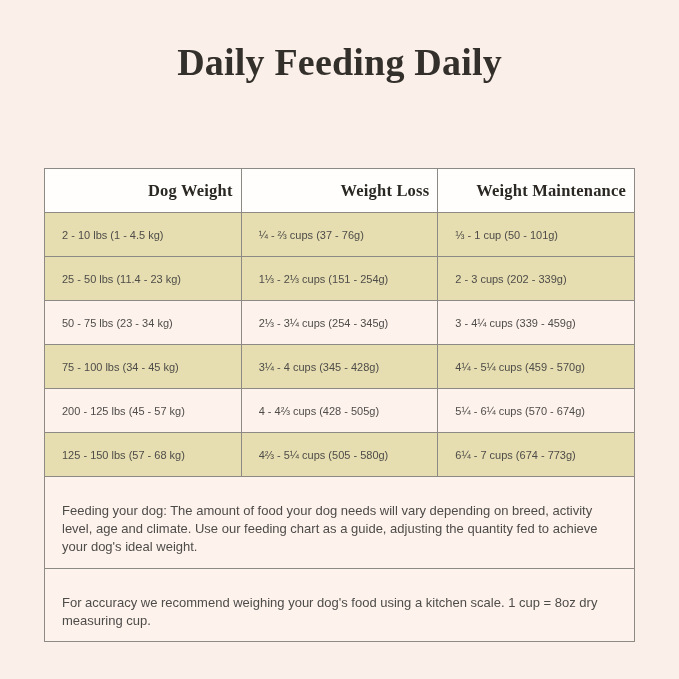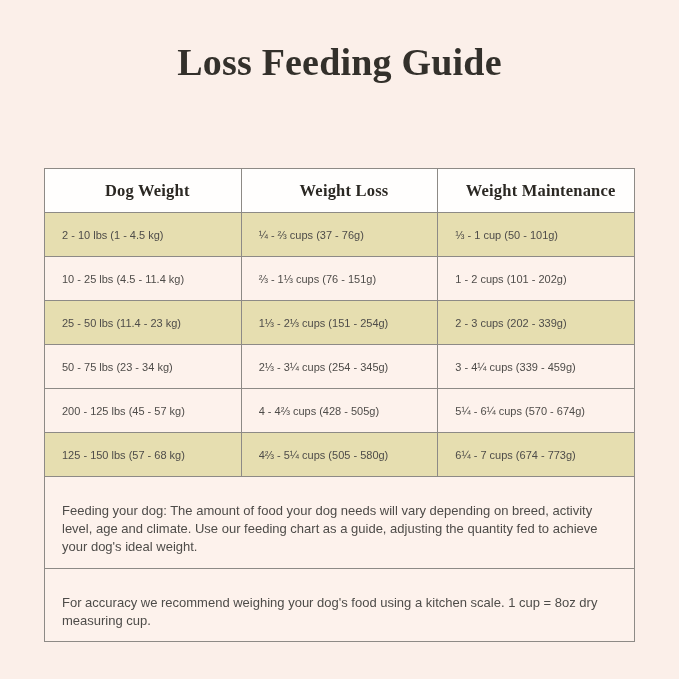--- a/index.html
+++ b/index.html
@@ -37,21 +37,21 @@
     table-layout: fixed;
   }
   table.feeding-table th,
   table.feeding-table td {
     border: 1px solid #8d8a86;
     box-sizing: border-box;
   }
   table.feeding-table th {
     background: #fffefd;
     height: 44px;
-    text-align: center;
+    text-align: right;
     vertical-align: middle;
     padding: 0 8px 0 17px;
     font-family: "Liberation Serif", "DejaVu Serif", serif;
     font-weight: 700;
     font-size: 16.5px;
     color: #2b2823;
     letter-spacing: 0.2px;
   }
   table.feeding-table td.cell {
     height: 44px;
@@ -71,50 +71,50 @@
     line-height: 1.4;
     color: #4e4c49;
     vertical-align: top;
   }
   td.note-cell.note-tall { height: 67px; }
   td.note-cell.note-short { height: 53px; }
 </style>
 </head>
 <body>
 
-<h1 class="page-title">Loss Feeding Guide</h1>
+<h1 class="page-title">Daily Feeding Daily</h1>
 
 <table class="feeding-table">
   <thead>
     <tr>
       <th>Dog Weight</th>
       <th>Weight Loss</th>
       <th>Weight Maintenance</th>
     </tr>
   </thead>
   <tbody>
     <tr class="row-tan">
       <td class="cell">2 - 10 lbs (1 - 4.5 kg)</td>
       <td class="cell">¼ - ⅔ cups (37 - 76g)</td>
       <td class="cell">⅓ - 1 cup (50 - 101g)</td>
     </tr>
-    <tr class="row-light">
-      <td class="cell">10 - 25 lbs (4.5 - 11.4 kg)</td>
-      <td class="cell">⅔ - 1⅓ cups (76 - 151g)</td>
-      <td class="cell">1 - 2 cups (101 - 202g)</td>
-    </tr>
     <tr class="row-tan">
       <td class="cell">25 - 50 lbs (11.4 - 23 kg)</td>
       <td class="cell">1⅓ - 2⅓ cups (151 - 254g)</td>
       <td class="cell">2 - 3 cups (202 - 339g)</td>
     </tr>
     <tr class="row-light">
       <td class="cell">50 - 75 lbs (23 - 34 kg)</td>
       <td class="cell">2⅓ - 3¼ cups (254 - 345g)</td>
       <td class="cell">3 - 4¼ cups (339 - 459g)</td>
+    </tr>
+    <tr class="row-tan">
+      <td class="cell">75 - 100 lbs (34 - 45 kg)</td>
+      <td class="cell">3¼ - 4 cups (345 - 428g)</td>
+      <td class="cell">4¼ - 5¼ cups (459 - 570g)</td>
     </tr>
     <tr class="row-light">
       <td class="cell">200 - 125 lbs (45 - 57 kg)</td>
       <td class="cell">4 - 4⅔ cups (428 - 505g)</td>
       <td class="cell">5¼ - 6¼ cups (570 - 674g)</td>
     </tr>
     <tr class="row-tan">
       <td class="cell">125 - 150 lbs (57 - 68 kg)</td>
       <td class="cell">4⅔ - 5¼ cups (505 - 580g)</td>
       <td class="cell">6¼ - 7 cups (674 - 773g)</td>

